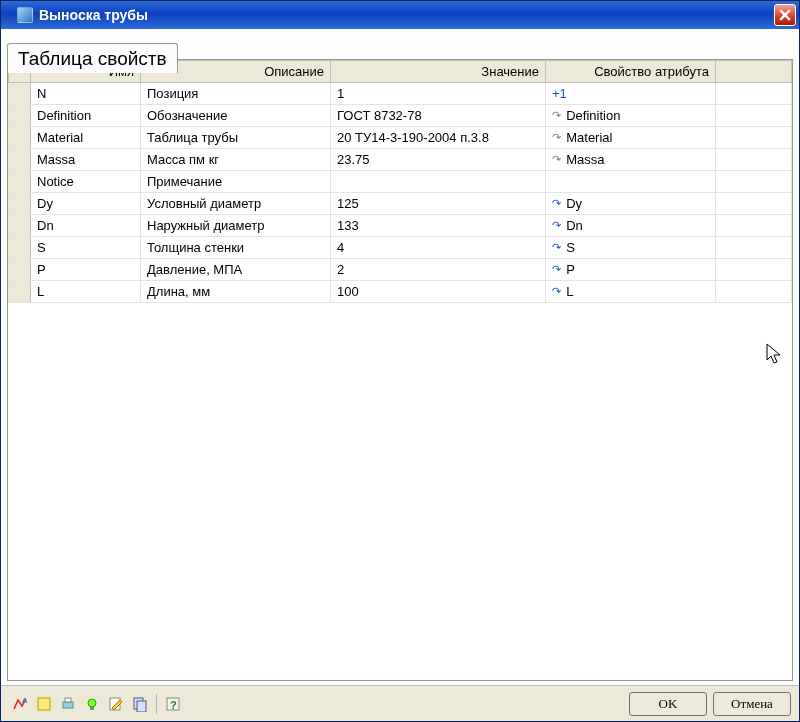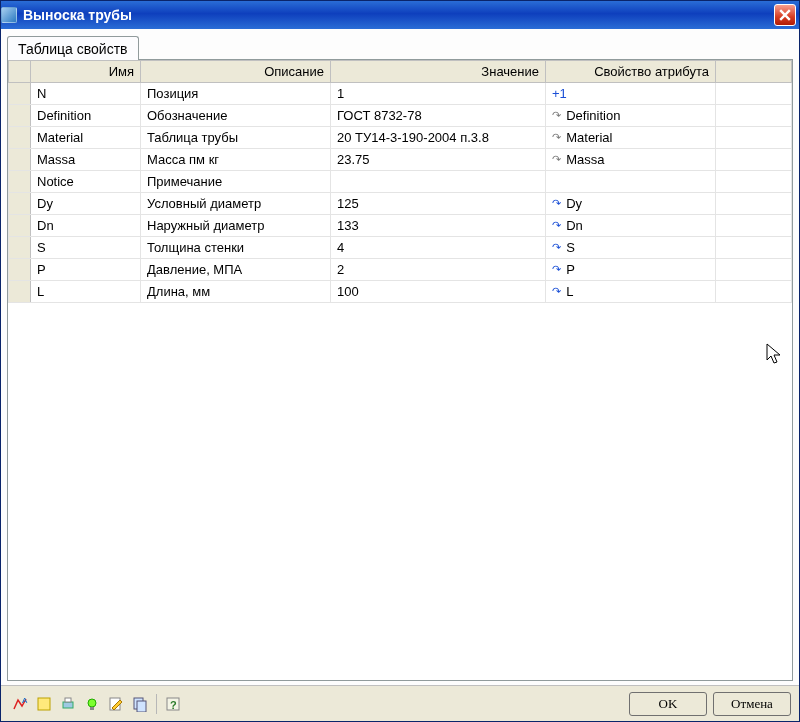--- a/index.html
+++ b/index.html
@@ -18,21 +18,21 @@
     border: 1px solid #0a246a;
     display: flex;
     flex-direction: column;
     background: #ece9d8;
   }
   .titlebar {
     height: 28px;
     background: linear-gradient(to bottom, #2a6dd6 0%, #0e3fbd 45%, #2a6dd6 100%);
     display: flex;
     align-items: center;
-    padding: 0 3px 0 0;
+    padding: 0 3px 0 16px;
     color: #fff;
     font-weight: bold;
     font-size: 14px;
   }
   .titlebar .title-text { flex: 1; margin-left: 6px; }
   .title-icon {
     width: 16px; height: 16px;
     background: linear-gradient(135deg,#a7cff0,#2b79c1);
     border: 1px solid #fff3;
     border-radius: 2px;
@@ -57,23 +57,23 @@
     height: 24px;
     display: flex;
     align-items: flex-end;
   }
   .tab {
     border: 1px solid #919b9c;
     border-bottom: none;
     background: #fcfcfe;
     padding: 4px 10px 3px 10px;
     border-radius: 3px 3px 0 0;
-    font-size: 14px;
+    font-size: 19px;
     position: relative;
-    top: 1px;
+    top: 14px;
     cursor: pointer;
   }
   .tabpanel {
     flex: 1;
     border: 1px solid #919b9c;
     background: #fff;
     display: flex;
     flex-direction: column;
     overflow: hidden;
   }

